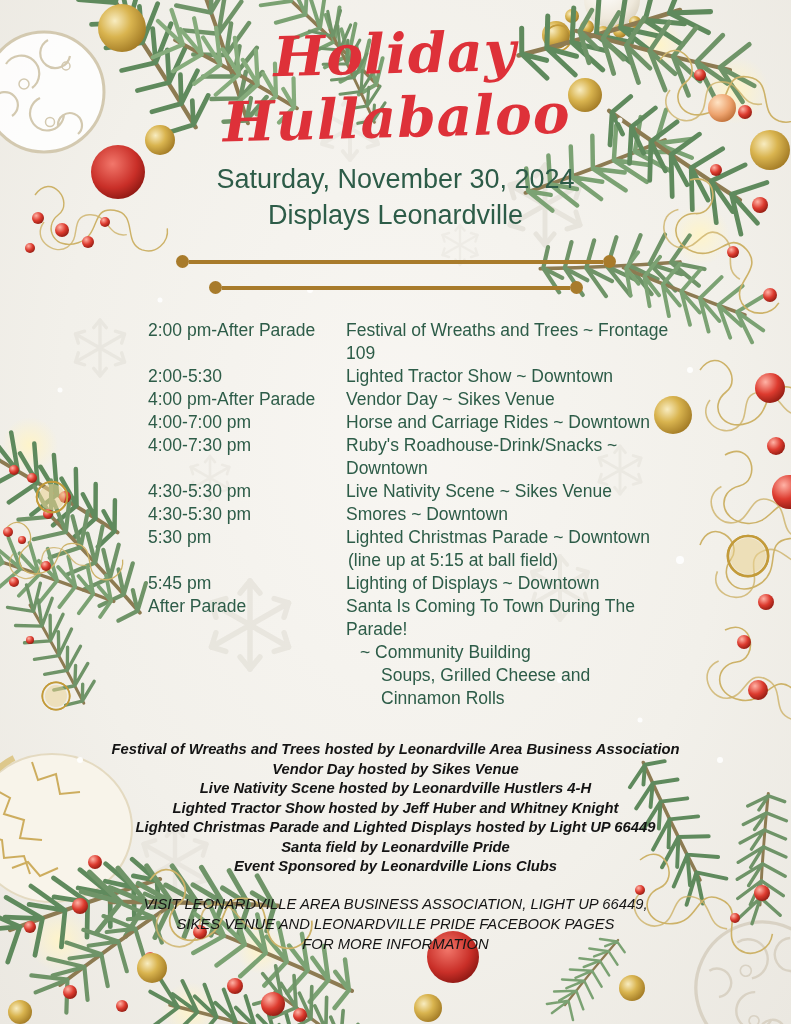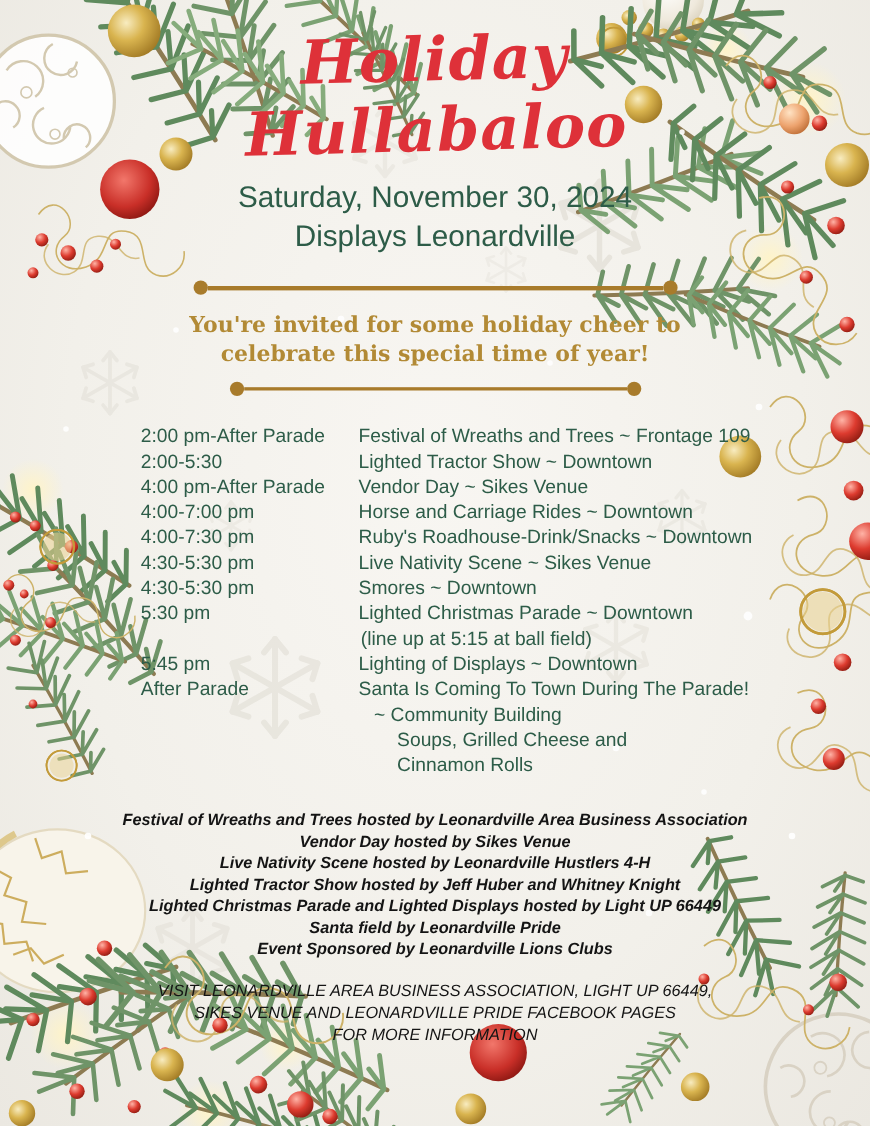--- a/index.html
+++ b/index.html
@@ -31,21 +31,21 @@
   .invite {
     margin-top:15px; font-family:"DejaVu Serif", serif; font-weight:bold;
     font-size:20px; line-height:1.27; color:#b28a35;
   }
 
   .schedule {
     width:562px; margin:25px 0 0 128px; text-align:left;
     font-size:17.5px; line-height:23px; color:#2d5c48;
   }
   .srow { display:flex; }
-  .stime { flex:0 0 198px; }
+  .stime { flex:0 0 198px;margin-left:20px; }
   .sevent { flex:1 1 auto; }
   .cont-a { padding-left:2px; }
   .cont-b { padding-left:14px; }
   .cont-c { padding-left:35px; }
 
   .hosts {
     margin-top:30px; font-size:14.8px; line-height:19.5px; color:#141414;
     font-weight:bold; font-style:italic;
   }
   .footer {
@@ -306,24 +306,20 @@
       <div>Saturday, November 30, 2024</div>
       <div>Displays Leonardville</div>
     </div>
 
     <div class="divider top">
       <span class="dot"></span>
       <span class="line"></span>
       <span class="dot"></span>
     </div>
 
-    <div class="invite">
-      <div>You're invited for some holiday cheer to</div>
-      <div>celebrate this special time of year!</div>
-    </div>
 
     <div class="divider bottom">
       <span class="dot"></span>
       <span class="line"></span>
       <span class="dot"></span>
     </div>
 
     <div class="schedule">
       <div class="srow">
         <div class="stime">2:00 pm-After Parade</div>

